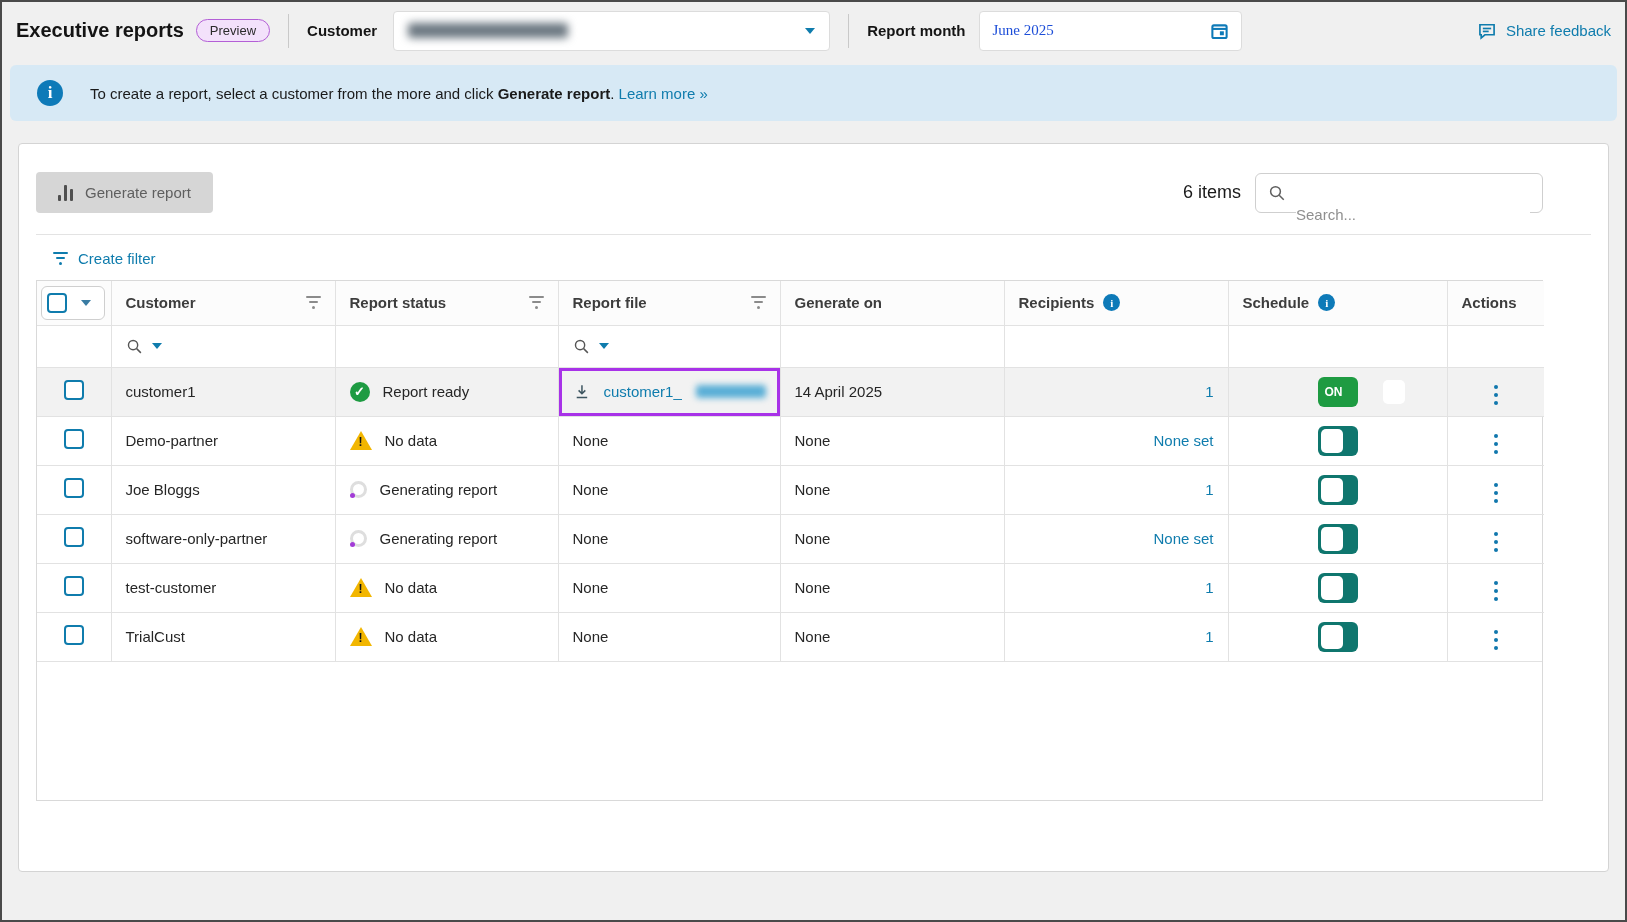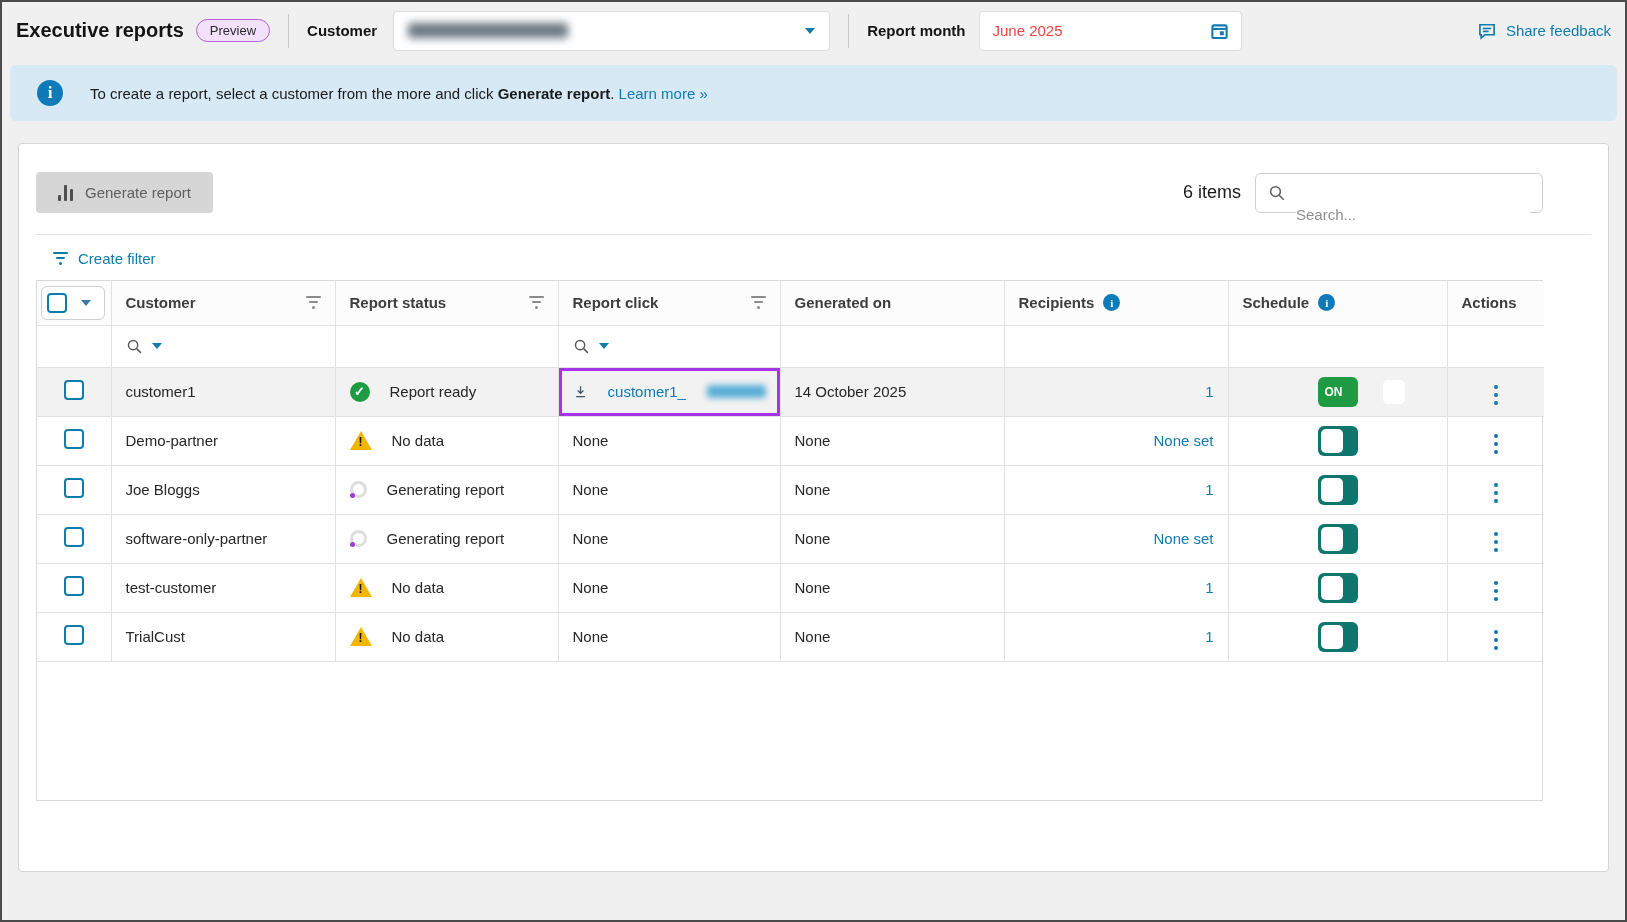--- a/index.html
+++ b/index.html
@@ -10,21 +10,21 @@
   .topbar { height:57px; display:flex; align-items:center; padding:8px 14px; }
   .title { font-size:20px; font-weight:bold; color:#141414; white-space:nowrap; }
   .badge { margin-left:12px; border:1px solid #b35fd6; background:#f3e1fb; color:#2b2b2b; font-size:13px; padding:3px 13px; border-radius:13px; white-space:nowrap; }
   .vdiv { width:1px; height:34px; background:#c9c9c9; margin:0 18px; flex:none; }
   .bar-label { font-size:15px; font-weight:bold; color:#141414; white-space:nowrap; }
   .select-ctl { width:437px; height:40px; background:#fff; border:1px solid #dcdcdc; border-radius:4px; display:flex; align-items:center; justify-content:space-between; padding:0 14px; margin-left:16px; }
   .caret { width:0; height:0; border-left:5px solid transparent; border-right:5px solid transparent; border-top:6px solid #0f7cad; display:inline-block; }
   .blur-chip { display:inline-block; border-radius:3px; filter:blur(4px); }
   .cust-blur { width:160px; height:15px; background:#6a7680; }
   .month-ctl { width:263px; height:40px; background:#fff; border:1px solid #dcdcdc; border-radius:4px; display:flex; align-items:center; justify-content:space-between; padding:0 12px; margin-left:14px; }
-  .month-ctl input { border:none; outline:none; font-size:15px; color:#ef4444; width:180px; font-family:Liberation Sans, sans-serif; background:transparent; }
+  .month-ctl input { border:none; outline:none; font-size:15px; color:#1d4ed8; width:180px; font-family:Liberation Serif, serif; background:transparent; }
   .share { margin-left:auto; display:flex; align-items:center; gap:9px; color:#0f7cad; font-size:15px; cursor:pointer; white-space:nowrap; }
 
   
   .banner { margin:6px 8px 0; height:56px; background:#d7e9f5; border-radius:6px; display:flex; align-items:center; padding:0 27px; gap:27px; font-size:15px; color:#1a1a1a; }
   .info-badge-lg { width:26px; height:26px; border-radius:50%; background:#0e7ab8; color:#fff; font-weight:bold; font-family:"Liberation Serif",serif; font-size:17px; display:flex; align-items:center; justify-content:center; flex:none; }
   .banner b { font-weight:bold; }
   .link { color:#0f7cad; text-decoration:none; cursor:pointer; }
 
   
   .card { margin:22px 16px 0; background:#fff; border:1px solid #d4d4d4; border-radius:4px; height:729px; padding:0 17px; }
@@ -48,21 +48,21 @@
   
   .table-wrap { width:1507px; border:1px solid #d9d9d9; }
   table { width:100%; border-collapse:collapse; border-style:hidden; table-layout:fixed; font-size:15px; color:#262626; }
   th, td { border:1px solid #e2e2e2; padding:0 14px; }
   thead th { height:44px; background:#fcfcfc; font-weight:bold; color:#3d3d3d; text-align:left; font-size:15px; }
   .th-flex { display:flex; align-items:center; justify-content:space-between; }
   .th-left { display:flex; align-items:center; gap:9px; }
   tr.filter-row td { height:42px; background:#fff; }
   tr.data-row td { height:49px; }
   tr.row-selected td { background:#f2f2f2; }
-  .cell-flex { display:flex; align-items:center; gap:20px; }
+  .cell-flex { display:flex; align-items:center; gap:13px; }
   .cb { display:inline-block; width:20px; height:20px; border:2px solid #0f7cad; border-radius:4px; background:#fff; cursor:pointer; }
   .sel-all { width:64px; height:34px; border:1px solid #cfcfcf; border-radius:6px; display:flex; align-items:center; background:#fff; }
   .sel-all .cb { margin-left:5px; flex:none; }
   .sel-all .caret-zone { flex:1; display:flex; justify-content:center; cursor:pointer; }
   .sel-all .caret { border-top-color:#3a7ca3; }
   .filter-op { display:flex; align-items:center; gap:9px; color:#555; cursor:pointer; }
   .info-badge-sm { width:17px; height:17px; border-radius:50%; background:#0e7ab8; color:#fff; font-weight:bold; font-family:"Liberation Serif",serif; font-size:11px; display:inline-flex; align-items:center; justify-content:center; flex:none; }
 
   .ic-ready { width:20px; height:20px; border-radius:50%; background:#1e9b42; color:#fff; display:inline-flex; align-items:center; justify-content:center; font-size:13px; font-weight:bold; flex:none; }
   .ic-ready::after { content:"\2713"; }
@@ -203,30 +203,30 @@
                   <span>Report status</span>
                   <span class="fglyph fgray">
                     <i></i>
                     <i></i>
                     <i></i>
                   </span>
                 </div>
             </th>
             <th>
               <div class="th-flex">
-                  <span>Report click</span>
+                  <span>Report file</span>
                   <span class="fglyph fgray">
                     <i></i>
                     <i></i>
                     <i></i>
                   </span>
                 </div>
             </th>
             <th>
-              <span>Generated on</span>
+              <span>Generate on</span>
             </th>
             <th>
               <div class="th-left">
                   <span>Recipients</span>
                   <span class="info-badge-sm">i</span>
                 </div>
             </th>
             <th>
               <div class="th-left">
                   <span>Schedule</span>
@@ -277,21 +277,21 @@
               </td>
             <td class="file-hl">
                 <div class="cell-flex">
               <svg width="19" height="19" viewBox="0 0 24 24">
                     <path d="M12 3.5v11M7.5 10.5 12 15l4.5-4.5M5 20h14" fill="none" stroke="#3d5560" stroke-width="2"></path>
                   </svg>
               <a class="link">customer1_</a>
               <span class="blur-chip file-blur"></span>
             </div>
               </td>
-            <td><span>14 October 2025</span></td>
+            <td><span>14 April 2025</span></td>
             <td class="recip"><a class="link">1</a></td>
             <td>
                 <div class="toggle on">
                   <span class="t-label">ON</span>
                   <span class="knob"></span>
                 </div>
               </td>
             <td class="actions-cell"><span class="kebab">
                   <i></i>
                   <i></i>

